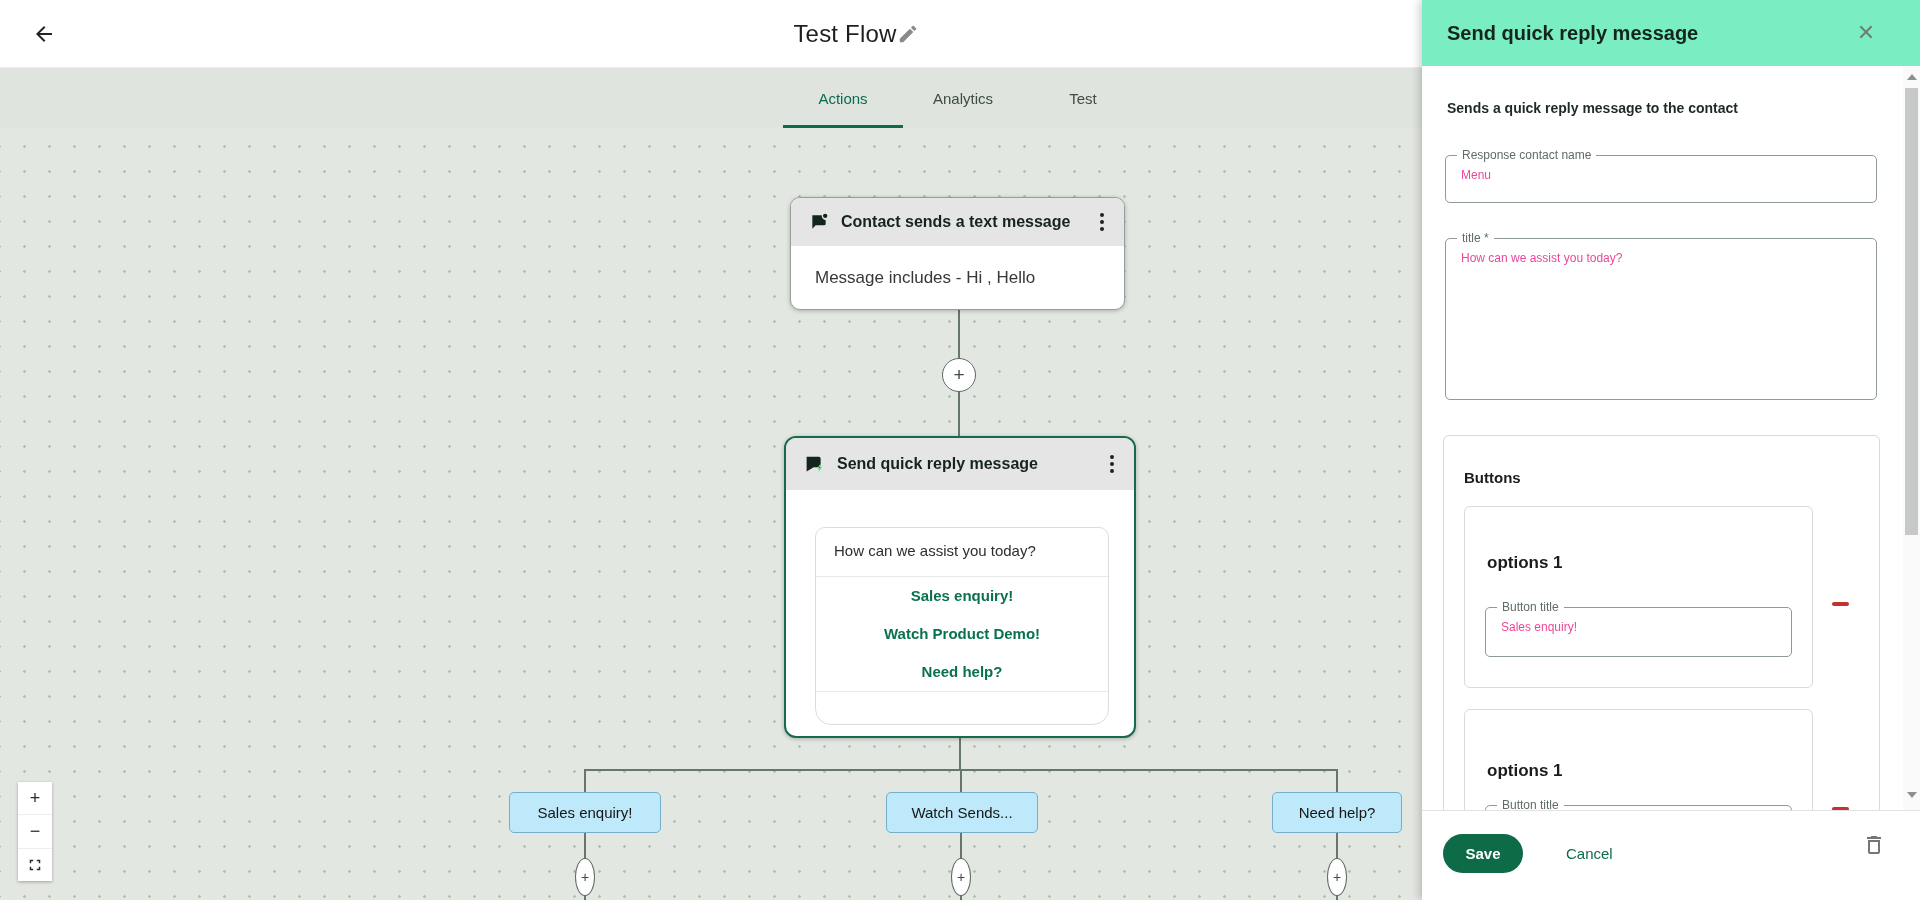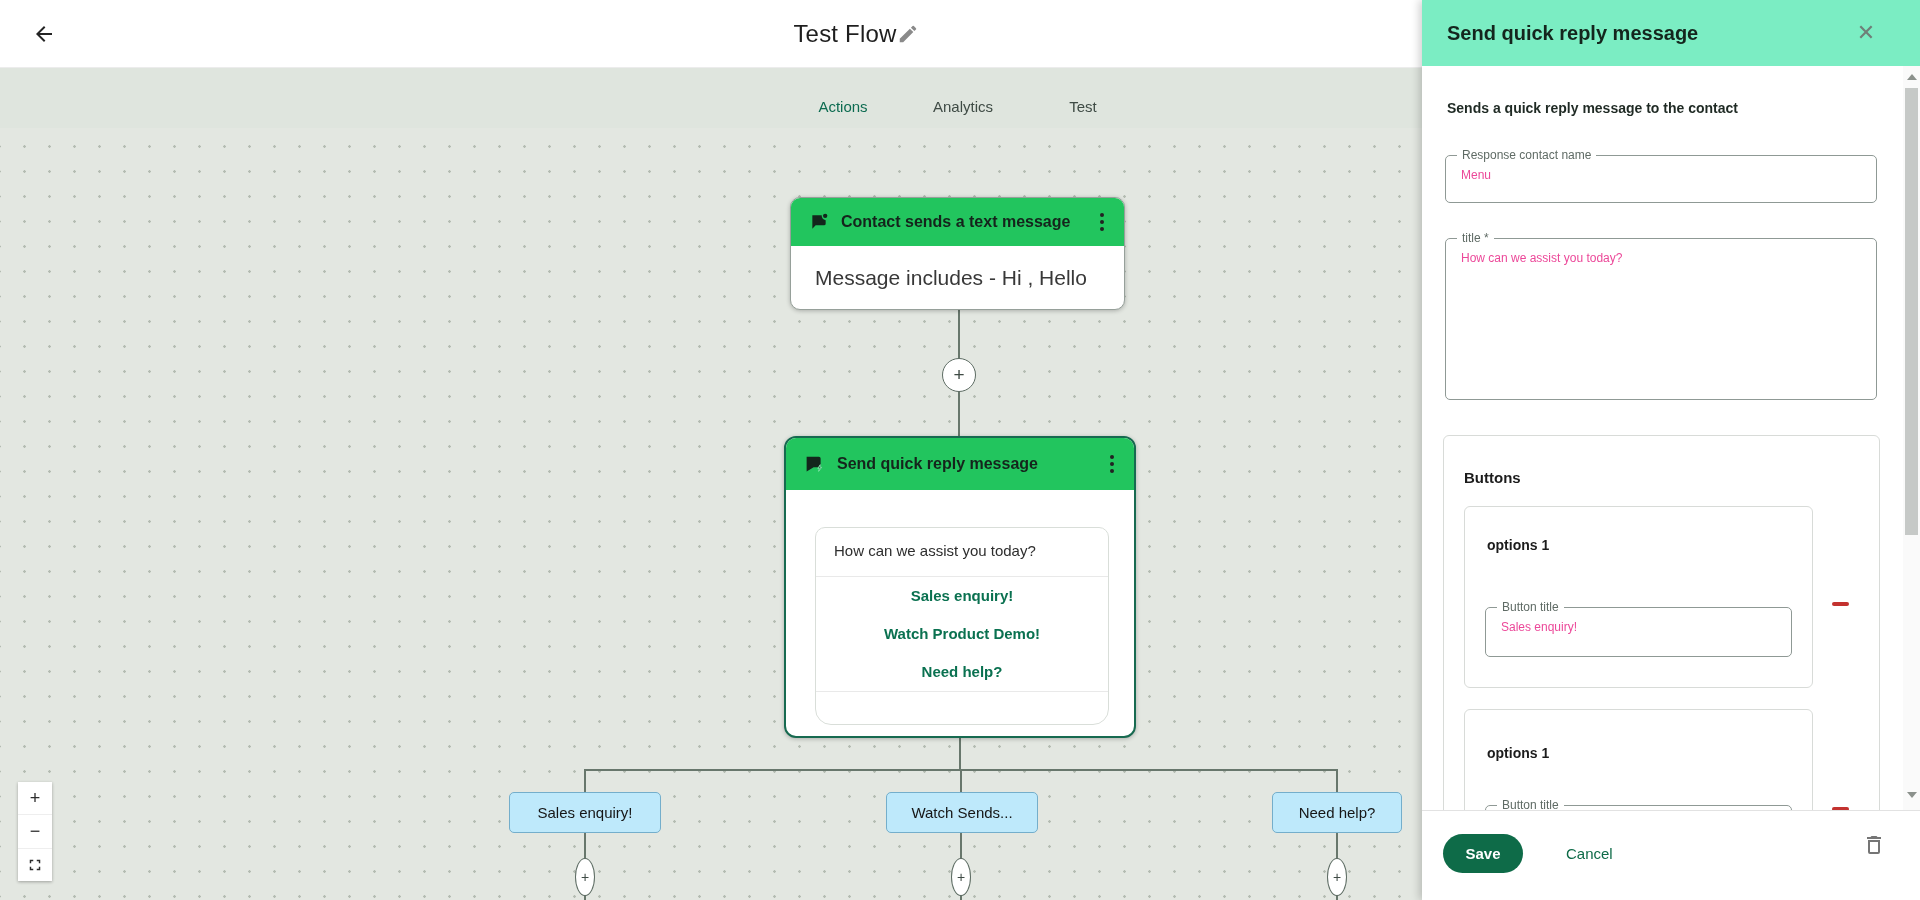--- a/index.html
+++ b/index.html
@@ -12,44 +12,44 @@
                    background:#fff; border-bottom:1px solid #ececec; }
   .back-btn { position:absolute; left:26px; top:16px; width:36px; height:36px;
               display:flex; align-items:center; justify-content:center; cursor:pointer; }
   .title-wrap { position:absolute; left:0; top:0; width:1422px; height:68px;
                 display:flex; align-items:center; justify-content:center; 
                 padding-left:290px; }
   .flow-title { font-size:24px; font-weight:500; color:#1e1e1e; letter-spacing:.2px; }
 
   
   #tabbar { position:absolute; left:0; top:68px; width:1422px; height:60px; background:#dfe5de; }
-  .tabs-row { position:absolute; left:783px; top:8px; height:60px; display:flex; }
+  .tabs-row { position:absolute; left:783px; top:0; height:60px; display:flex; }
   .tab { width:120px; height:60px; display:flex; align-items:center; justify-content:center;
          font-size:15px; font-weight:500; color:#3f4b45; position:relative; cursor:pointer; }
   .tab.active { color:#0c6b50; }
   .tab.active .tab-underline { position:absolute; left:0; bottom:0; width:120px; height:3px;
          background:#0d6b4e; }
 
   
   #canvas { position:absolute; left:0; top:128px; width:1422px; height:772px;
             background-color:#e3e7e1;
             background-image:radial-gradient(circle, #b4bcb2 1.1px, transparent 1.5px);
             background-size:25px 25px; background-position:12px 6px; overflow:hidden; }
   .edge { position:absolute; background:#68776c; }
   .node { position:absolute; background:#fff; border-radius:10px;
           box-shadow:0 1px 4px rgba(0,0,0,.25); overflow:hidden; }
-  .node-header { display:flex; align-items:center; gap:12px; background:#22c55e;
+  .node-header { display:flex; align-items:center; gap:12px; background:#e5e5e5;
                  padding:0 14px 0 18px; }
   .node-title { font-size:16px; font-weight:600; color:#15241c; flex:1; }
   .dots-menu { display:flex; flex-direction:column; gap:3px; padding:4px 6px; cursor:pointer; }
   .dots-menu i { width:4px; height:4px; border-radius:50%; background:#222; }
   #trigger-node { left:790px; top:69px; width:335px; height:113px; border:1px solid #96a09a; }
   #trigger-node .node-header { height:48px; }
   #trigger-node .node-body { height:64px; display:flex; align-items:center; padding:16px 24px;
-                             font-size:21px; color:#383838; }
+                             font-size:17px; color:#383838; }
   #qr-node { left:784px; top:308px; width:352px; height:302px; border:2.5px solid #176a50;
              border-radius:12px; }
   #qr-node .node-header { height:52px; }
   .qr-card { position:absolute; left:29px; top:89px; width:294px; height:198px;
              border:1px solid #d9ded9; border-radius:10px 10px 16px 16px; background:#fff; }
   .qr-msg { padding:12px 18px 14px 18px; font-size:15px; color:#2e2e2e; line-height:1.45;
             border-bottom:1px solid #e9e9e9; }
   .qr-opts { display:flex; flex-direction:column; border-bottom:1px solid #e9e9e9; }
   .qr-opt { height:38px; display:flex; align-items:center; justify-content:center;
             font-size:15px; font-weight:600; color:#0a7150; cursor:pointer; }
@@ -91,21 +91,21 @@
   #field-response { left:23px; top:89px; width:432px; height:48px; }
   #field-title { left:23px; top:172px; width:432px; height:162px; }
   #buttons-card { position:absolute; left:21px; top:369px; width:437px; height:470px;
                   border:1px solid #d8dbd8; border-radius:6px; background:#fff; }
   .card-heading { position:absolute; left:20px; top:33px; font-size:15px; font-weight:700;
                   color:#1c1c1c; }
   .option-card { position:absolute; left:20px; width:349px; border:1px solid #d8dbd8;
                  border-radius:6px; background:#fff; }
   #option-card-1 { top:70px; height:182px; }
   #option-card-2 { top:273px; height:230px; }
-  .option-name { position:absolute; left:22px; font-size:14px; font-weight:700; color:#1c1c1c; }
+  .option-name { position:absolute; left:22px; font-size:17px; font-weight:700; color:#1c1c1c;margin-top:16px; }
   .minus-btn { position:absolute; width:17px; height:4px; border-radius:2px; background:#c3322f;
                cursor:pointer; }
   #panel-footer { position:absolute; left:0; top:810px; width:498px; height:90px; background:#fff;
                   border-top:1px solid #e2e2e2; }
   #save-btn { position:absolute; left:21px; top:23px; width:80px; height:39px; border-radius:20px;
               background:#0e6b48; color:#fff; font-size:15px; font-weight:600; border:none;
               display:flex; align-items:center; justify-content:center; cursor:pointer;
               font-family:"Liberation Sans", sans-serif; }
   #cancel-btn { position:absolute; left:144px; top:23px; height:39px; display:flex;
                 align-items:center; font-size:15px; font-weight:500; color:#0e6b48; cursor:pointer; }

